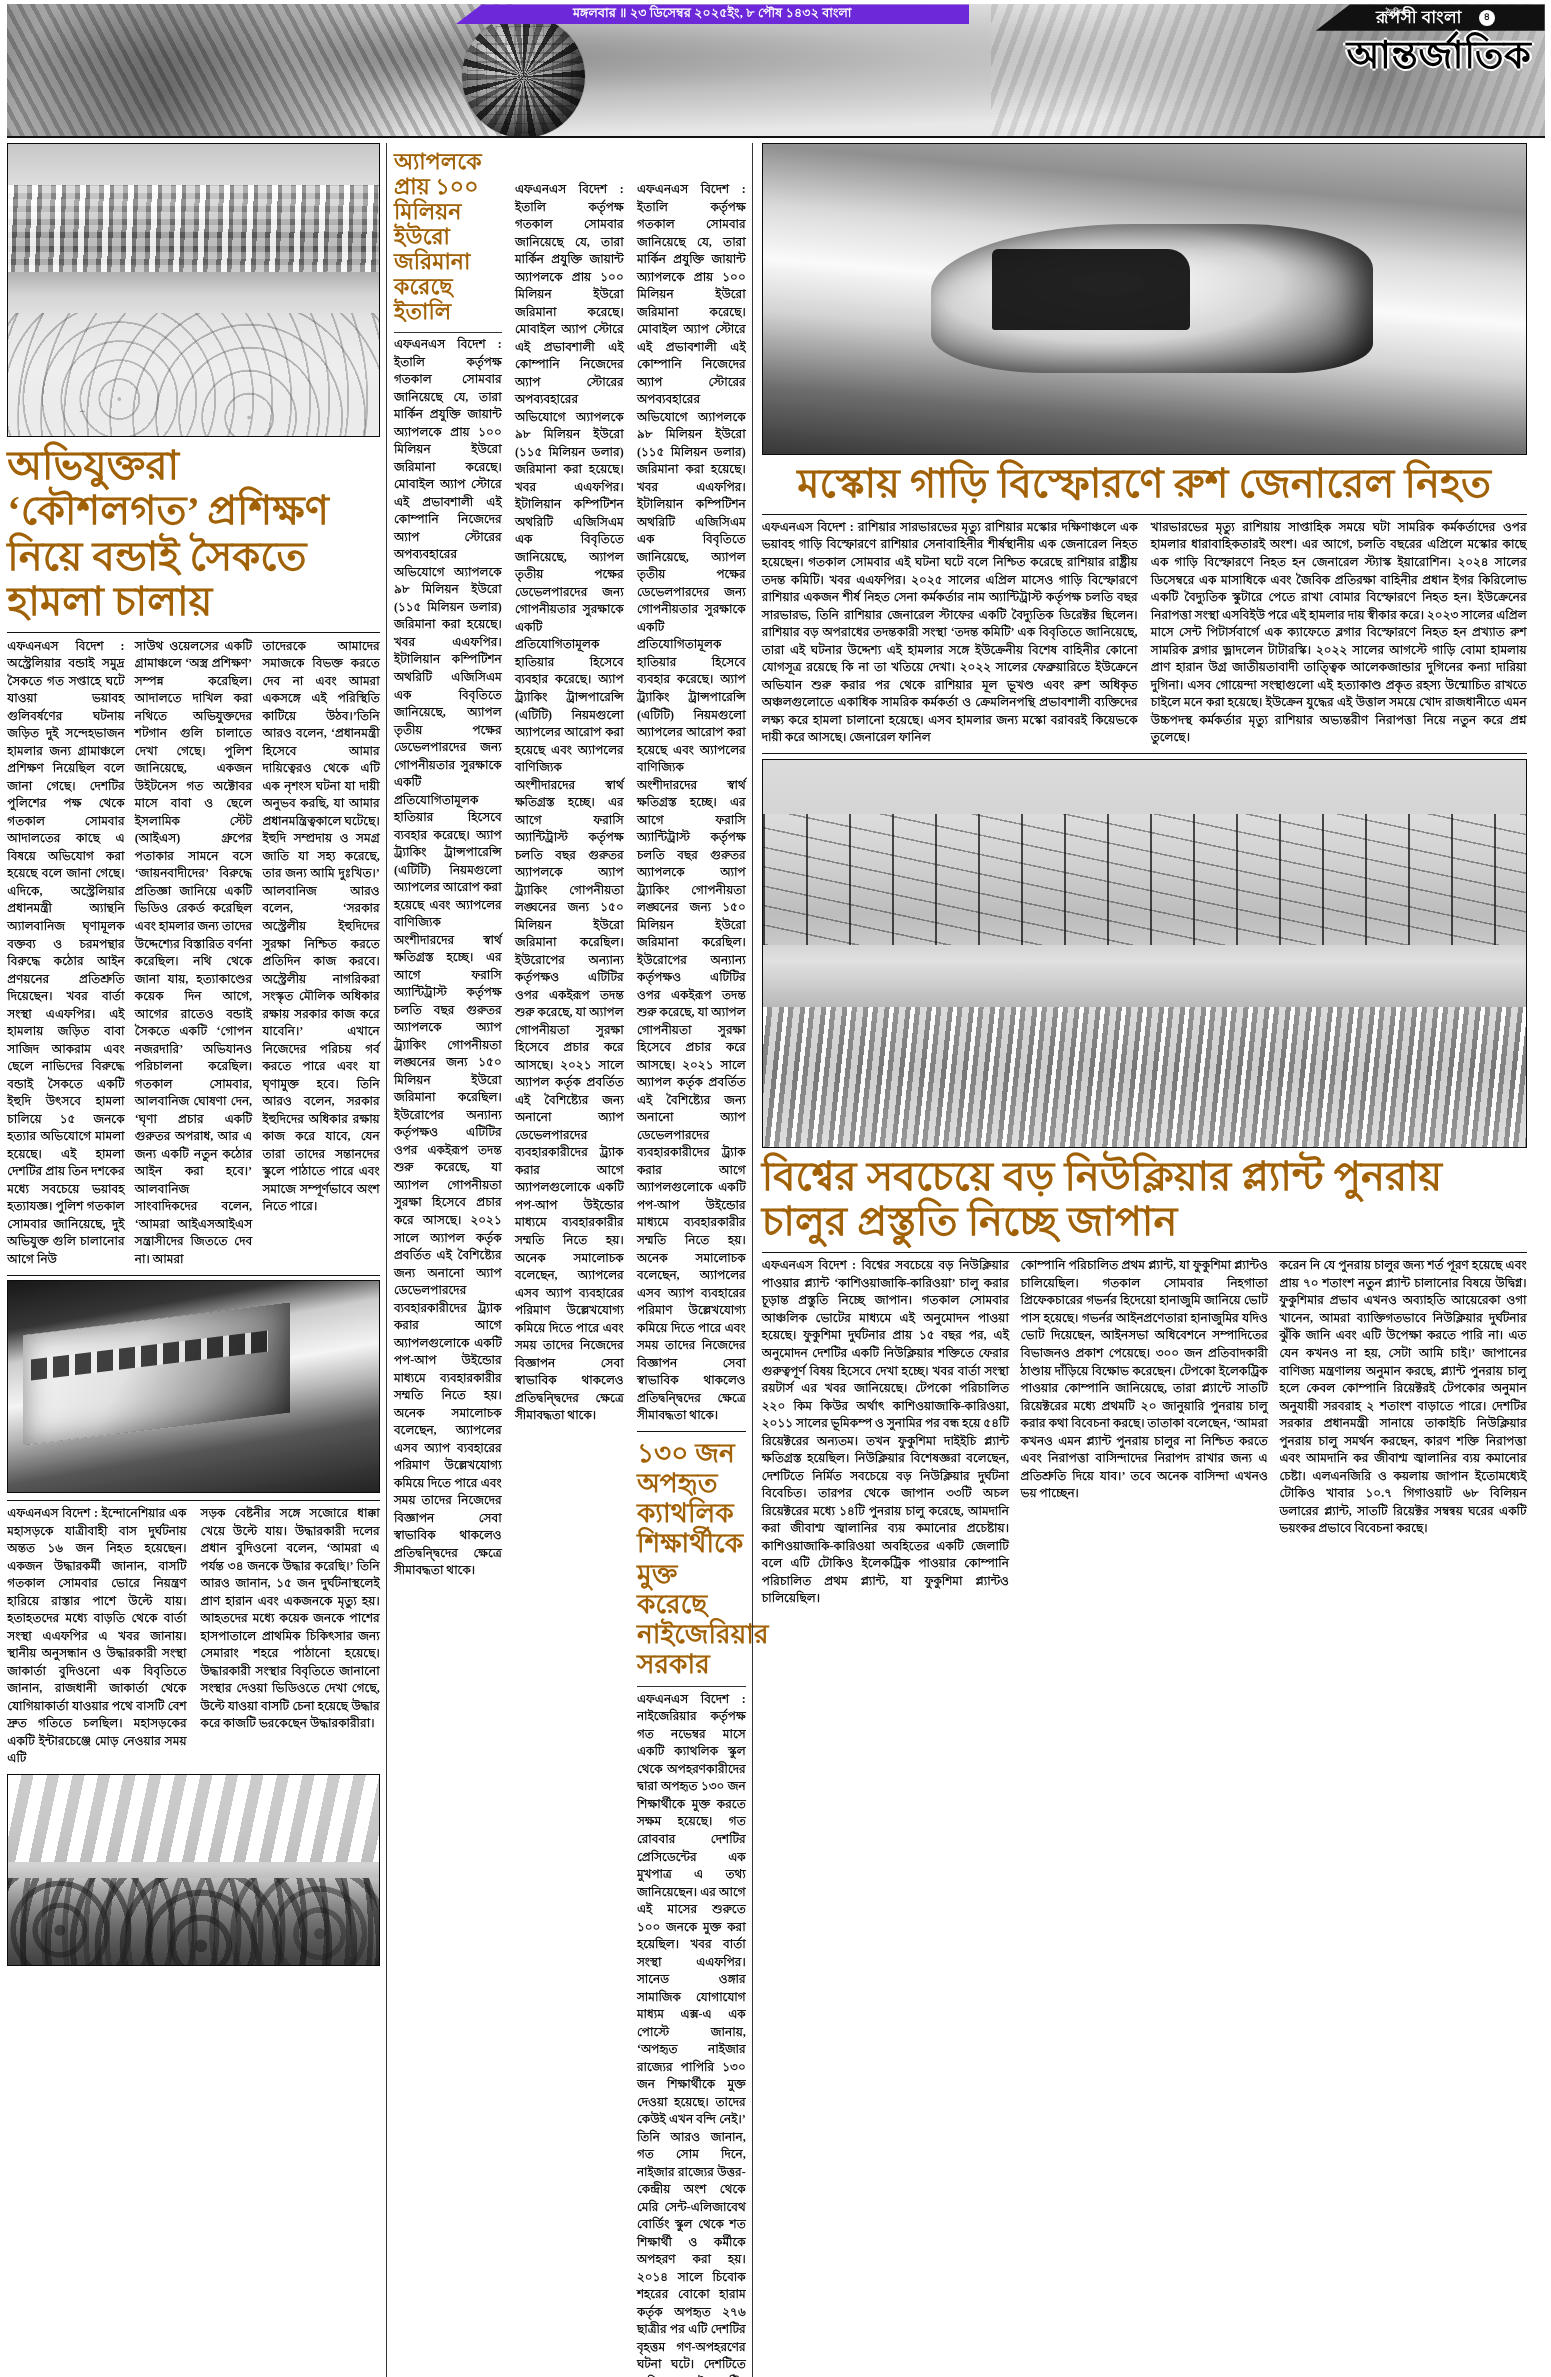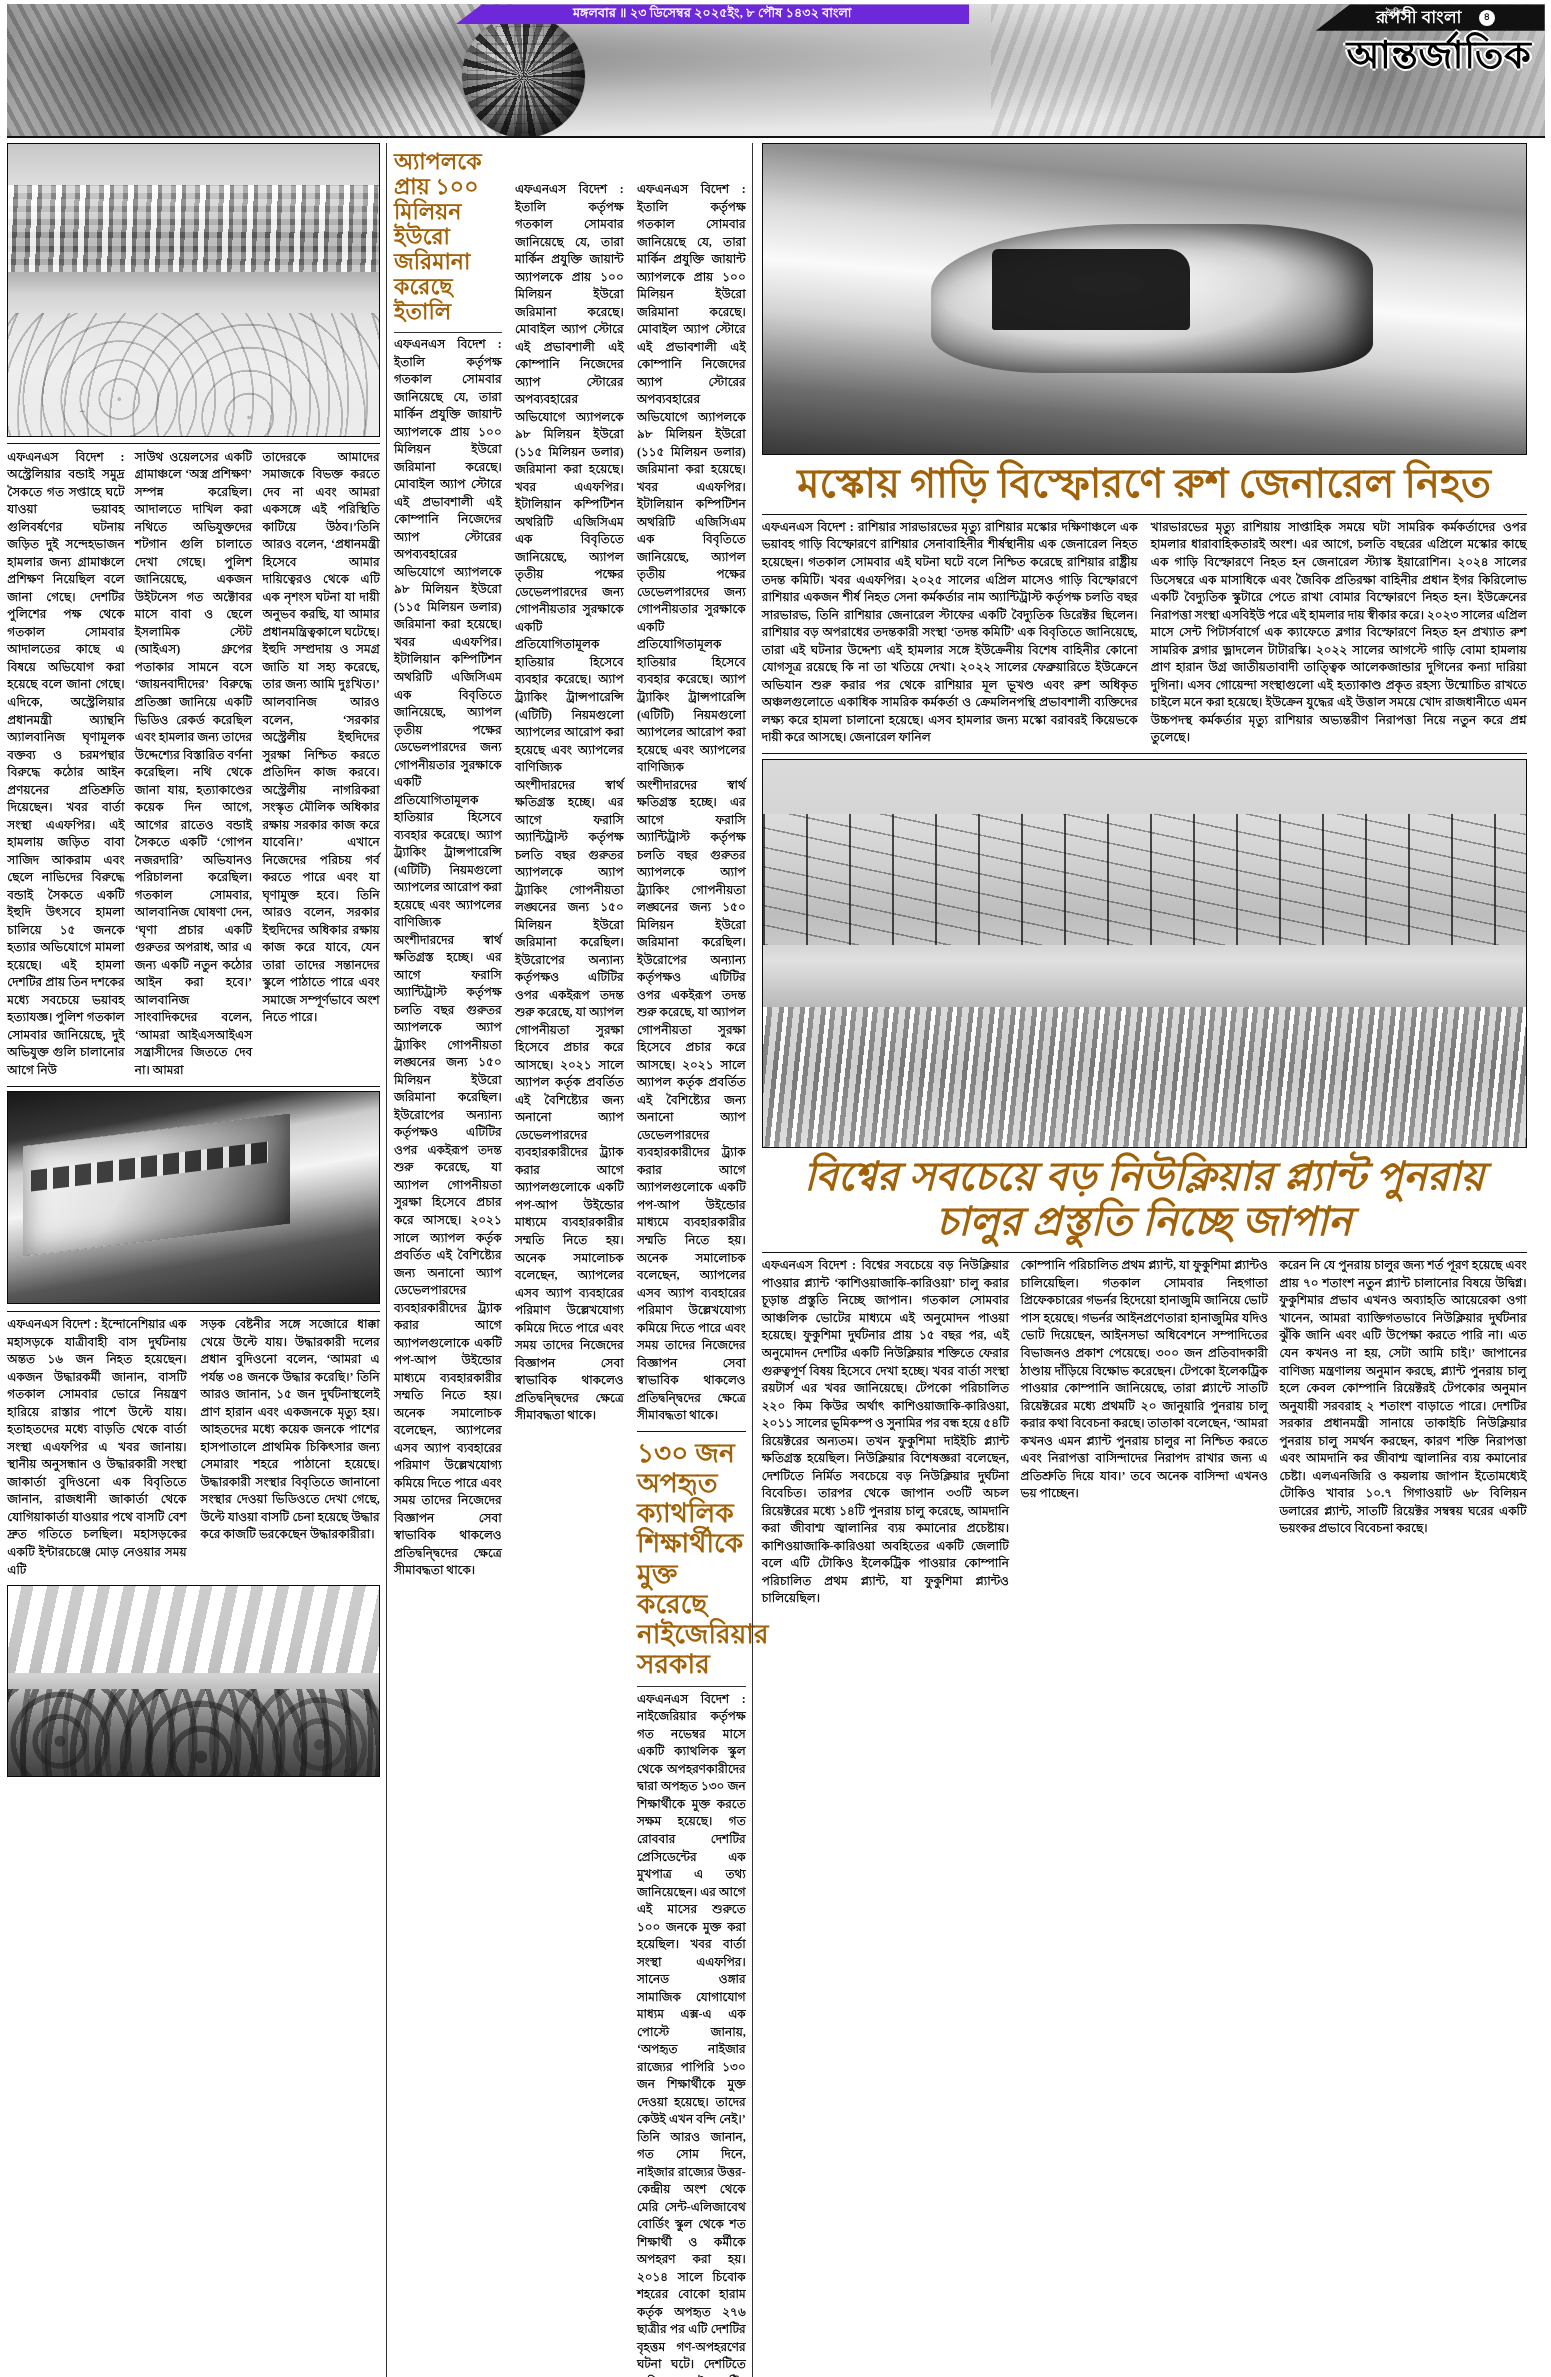--- a/index.html
+++ b/index.html
@@ -278,20 +278,21 @@
 
     <div class="section-title">আন্তর্জাতিক</div>
   </div>
 
   <div class="content">
 
     <div class="col first">
 
       <div class="photo ph-beach"></div>
 
+      <div class="headline h-xxl">অভিযুক্তরা ‘কৌশলগত’ প্রশিক্ষণ নিয়ে বন্ডাই সৈকতে হামলা চালায়</div>
 
       <div class="rule-top"></div>
 
       <div style="display:grid; grid-template-columns:1fr 1fr 1fr; column-gap:10.3px;">
         <div class="body-text">এফএনএস বিদেশ : অস্ট্রেলিয়ার বন্ডাই সমুদ্র সৈকতে গত সপ্তাহে ঘটে যাওয়া ভয়াবহ গুলিবর্ষণের ঘটনায় জড়িত দুই সন্দেহভাজন হামলার জন্য গ্রামাঞ্চলে প্রশিক্ষণ নিয়েছিল বলে জানা গেছে। দেশটির পুলিশের পক্ষ থেকে গতকাল সোমবার আদালতের কাছে এ বিষয়ে অভিযোগ করা হয়েছে বলে জানা গেছে। এদিকে, অস্ট্রেলিয়ার প্রধানমন্ত্রী অ্যান্থনি অ্যালবানিজ ঘৃণামূলক বক্তব্য ও চরমপন্থার বিরুদ্ধে কঠোর আইন প্রণয়নের প্রতিশ্রুতি দিয়েছেন। খবর বার্তা সংস্থা এএফপির। এই হামলায় জড়িত বাবা সাজিদ আকরাম এবং ছেলে নাভিদের বিরুদ্ধে বন্ডাই সৈকতে একটি ইহুদি উৎসবে হামলা চালিয়ে ১৫ জনকে হত্যার অভিযোগে মামলা হয়েছে। এই হামলা দেশটির প্রায় তিন দশকের মধ্যে সবচেয়ে ভয়াবহ হত্যাযজ্ঞ। পুলিশ গতকাল সোমবার জানিয়েছে, দুই অভিযুক্ত গুলি চালানোর আগে নিউ</div>
         <div class="body-text">সাউথ ওয়েলসের একটি গ্রামাঞ্চলে ‘অস্ত্র প্রশিক্ষণ’ সম্পন্ন করেছিল। আদালতে দাখিল করা নথিতে অভিযুক্তদের শটগান গুলি চালাতে দেখা গেছে। পুলিশ জানিয়েছে, একজন উইটনেস গত অক্টোবর মাসে বাবা ও ছেলে ইসলামিক স্টেট (আইএস) গ্রুপের পতাকার সামনে বসে ‘জায়নবাদীদের’ বিরুদ্ধে প্রতিজ্ঞা জানিয়ে একটি ভিডিও রেকর্ড করেছিল এবং হামলার জন্য তাদের উদ্দেশ্যের বিস্তারিত বর্ণনা করেছিল। নথি থেকে জানা যায়, হত্যাকাণ্ডের কয়েক দিন আগে, আগের রাতেও বন্ডাই সৈকতে একটি ‘গোপন নজরদারি’ অভিযানও পরিচালনা করেছিল। গতকাল সোমবার, আলবানিজ ঘোষণা দেন, ‘ঘৃণা প্রচার একটি গুরুতর অপরাধ, আর এ জন্য একটি নতুন কঠোর আইন করা হবে।’ আলবানিজ সাংবাদিকদের বলেন, ‘আমরা আইএসআইএস সন্ত্রাসীদের জিততে দেব না। আমরা</div>
         <div class="body-text">তাদেরকে আমাদের সমাজকে বিভক্ত করতে দেব না এবং আমরা একসঙ্গে এই পরিস্থিতি কাটিয়ে উঠব।’তিনি আরও বলেন, ‘প্রধানমন্ত্রী হিসেবে আমার দায়িত্বেরও থেকে এটি এক নৃশংস ঘটনা যা দায়ী অনুভব করছি, যা আমার প্রধানমন্ত্রিত্বকালে ঘটেছে। ইহুদি সম্প্রদায় ও সমগ্র জাতি যা সহ্য করেছে, তার জন্য আমি দুঃখিত।’ আলবানিজ আরও বলেন, ‘সরকার অস্ট্রেলীয় ইহুদিদের সুরক্ষা নিশ্চিত করতে প্রতিদিন কাজ করবে। অস্ট্রেলীয় নাগরিকরা সংস্কৃত মৌলিক অধিকার রক্ষায় সরকার কাজ করে যাবেনি।’ এখানে নিজেদের পরিচয় গর্ব করতে পারে এবং যা ঘৃণামুক্ত হবে। তিনি আরও বলেন, সরকার ইহুদিদের অধিকার রক্ষায় কাজ করে যাবে, যেন তারা তাদের সন্তানদের স্কুলে পাঠাতে পারে এবং সমাজে সম্পূর্ণভাবে অংশ নিতে পারে।</div>
       </div>
 
       <div class="rule-top"></div>
@@ -341,21 +342,21 @@
 
       <div style="display:grid; grid-template-columns:1fr 1fr; column-gap:13.2px;">
         <div class="body-text">এফএনএস বিদেশ : রাশিয়ার সারভারভের মৃত্যু রাশিয়ার মস্কোর দক্ষিণাঞ্চলে এক ভয়াবহ গাড়ি বিস্ফোরণে রাশিয়ার সেনাবাহিনীর শীর্ষস্থানীয় এক জেনারেল নিহত হয়েছেন। গতকাল সোমবার এই ঘটনা ঘটে বলে নিশ্চিত করেছে রাশিয়ার রাষ্ট্রীয় তদন্ত কমিটি। খবর এএফপির। ২০২৫ সালের এপ্রিল মাসেও গাড়ি বিস্ফোরণে রাশিয়ার একজন শীর্ষ নিহত সেনা কর্মকর্তার নাম অ্যান্টিট্রাস্ট কর্তৃপক্ষ চলতি বছর সারভারভ, তিনি রাশিয়ার জেনারেল স্টাফের একটি বৈদ্যুতিক ডিরেক্টর ছিলেন। রাশিয়ার বড় অপরাধের তদন্তকারী সংস্থা ‘তদন্ত কমিটি’ এক বিবৃতিতে জানিয়েছে, তারা এই ঘটনার উদ্দেশ্য এই হামলার সঙ্গে ইউক্রেনীয় বিশেষ বাহিনীর কোনো যোগসূত্র রয়েছে কি না তা খতিয়ে দেখা। ২০২২ সালের ফেব্রুয়ারিতে ইউক্রেনে অভিযান শুরু করার পর থেকে রাশিয়ার মূল ভূখণ্ড এবং রুশ অধিকৃত অঞ্চলগুলোতে একাধিক সামরিক কর্মকর্তা ও ক্রেমলিনপন্থি প্রভাবশালী ব্যক্তিদের লক্ষ্য করে হামলা চালানো হয়েছে। এসব হামলার জন্য মস্কো বরাবরই কিয়েভকে দায়ী করে আসছে। জেনারেল ফানিল</div>
         <div class="body-text">খারভারভের মৃত্যু রাশিয়ায় সাপ্তাহিক সময়ে ঘটা সামরিক কর্মকর্তাদের ওপর হামলার ধারাবাহিকতারই অংশ। এর আগে, চলতি বছরের এপ্রিলে মস্কোর কাছে এক গাড়ি বিস্ফোরণে নিহত হন জেনারেল স্ট্যাস্ক ইয়ারোশিন। ২০২৪ সালের ডিসেম্বরে এক মাসাধিকে এবং জৈবিক প্রতিরক্ষা বাহিনীর প্রধান ইগর কিরিলোভ একটি বৈদ্যুতিক স্কুটারে পেতে রাখা বোমার বিস্ফোরণে নিহত হন। ইউক্রেনের নিরাপত্তা সংস্থা এসবিইউ পরে এই হামলার দায় স্বীকার করে। ২০২৩ সালের এপ্রিল মাসে সেন্ট পিটার্সবার্গে এক ক্যাফেতে ব্লগার বিস্ফোরণে নিহত হন প্রখ্যাত রুশ সামরিক ব্লগার ভ্লাদলেন টাটারস্কি। ২০২২ সালের আগস্টে গাড়ি বোমা হামলায় প্রাণ হারান উগ্র জাতীয়তাবাদী তাত্ত্বিক আলেকজান্ডার দুগিনের কন্যা দারিয়া দুগিনা। এসব গোয়েন্দা সংস্থাগুলো এই হত্যাকাণ্ড প্রকৃত রহস্য উন্মোচিত রাখতে চাইলে মনে করা হয়েছে। ইউক্রেন যুদ্ধের এই উত্তাল সময়ে খোদ রাজধানীতে এমন উচ্চপদস্থ কর্মকর্তার মৃত্যু রাশিয়ার অভ্যন্তরীণ নিরাপত্তা নিয়ে নতুন করে প্রশ্ন তুলেছে।</div>
       </div>
 
       <div class="rule-top"></div>
 
       <div class="photo ph-plant"></div>
 
-      <div class="headline h-xxl" style="text-align:center;font-style:italic;">বিশ্বের সবচেয়ে বড় নিউক্লিয়ার প্ল্যান্ট পুনরায় চালুর প্রস্তুতি নিচ্ছে জাপান</div>
+      <div class="headline h-xxl" style="">বিশ্বের সবচেয়ে বড় নিউক্লিয়ার প্ল্যান্ট পুনরায় চালুর প্রস্তুতি নিচ্ছে জাপান</div>
 
       <div class="rule-top"></div>
 
       <div style="display:grid; grid-template-columns:1fr 1fr 1fr; column-gap:11.7px;">
         <div class="body-text">এফএনএস বিদেশ : বিশ্বের সবচেয়ে বড় নিউক্লিয়ার পাওয়ার প্ল্যান্ট ‘কাশিওয়াজাকি-কারিওয়া’ চালু করার চূড়ান্ত প্রস্তুতি নিচ্ছে জাপান। গতকাল সোমবার আঞ্চলিক ভোটের মাধ্যমে এই অনুমোদন পাওয়া হয়েছে। ফুকুশিমা দুর্ঘটনার প্রায় ১৫ বছর পর, এই অনুমোদন দেশটির একটি নিউক্লিয়ার শক্তিতে ফেরার গুরুত্বপূর্ণ বিষয় হিসেবে দেখা হচ্ছে। খবর বার্তা সংস্থা রয়টার্স এর খবর জানিয়েছে। টেপকো পরিচালিত ২২০ কিম কিউর অর্থাৎ কাশিওয়াজাকি-কারিওয়া, ২০১১ সালের ভূমিকম্প ও সুনামির পর বন্ধ হয়ে ৫৪টি রিয়েক্টরের অন্যতম। তখন ফুকুশিমা দাইইচি প্ল্যান্ট ক্ষতিগ্রস্ত হয়েছিল। নিউক্লিয়ার বিশেষজ্ঞরা বলেছেন, দেশটিতে নির্মিত সবচেয়ে বড় নিউক্লিয়ার দুর্ঘটনা বিবেচিত। তারপর থেকে জাপান ৩৩টি অচল রিয়েক্টরের মধ্যে ১৪টি পুনরায় চালু করেছে, আমদানি করা জীবাশ্ম জ্বালানির ব্যয় কমানোর প্রচেষ্টায়। কাশিওয়াজাকি-কারিওয়া অবহিতের একটি জেলাটি বলে এটি টোকিও ইলেকট্রিক পাওয়ার কোম্পানি পরিচালিত প্রথম প্ল্যান্ট, যা ফুকুশিমা প্ল্যান্টও চালিয়েছিল।</div>
         <div class="body-text">কোম্পানি পরিচালিত প্রথম প্ল্যান্ট, যা ফুকুশিমা প্ল্যান্টও চালিয়েছিল। গতকাল সোমবার নিহগাতা প্রিফেকচারের গভর্নর হিদেয়ো হানাজুমি জানিয়ে ভোট পাস হয়েছে। গভর্নর আইনপ্রণেতারা হানাজুমির যদিও ভোট দিয়েছেন, আইনসভা অধিবেশনে সম্পাদিতের বিভাজনও প্রকাশ পেয়েছে। ৩০০ জন প্রতিবাদকারী ঠাণ্ডায় দাঁড়িয়ে বিক্ষোভ করেছেন। টেপকো ইলেকট্রিক পাওয়ার কোম্পানি জানিয়েছে, তারা প্ল্যান্টে সাতটি রিয়েক্টরের মধ্যে প্রথমটি ২০ জানুয়ারি পুনরায় চালু করার কথা বিবেচনা করছে। তাতাকা বলেছেন, ‘আমরা কখনও এমন প্ল্যান্ট পুনরায় চালুর না নিশ্চিত করতে এবং নিরাপত্তা বাসিন্দাদের নিরাপদ রাখার জন্য এ প্রতিশ্রুতি দিয়ে যাব।’ তবে অনেক বাসিন্দা এখনও ভয় পাচ্ছেন।</div>
         <div class="body-text">করেন নি যে পুনরায় চালুর জন্য শর্ত পূরণ হয়েছে এবং প্রায় ৭০ শতাংশ নতুন প্ল্যান্ট চালানোর বিষয়ে উদ্বিগ্ন। ফুকুশিমার প্রভাব এখনও অব্যাহতি আয়েরেকা ওগা খানেন, আমরা ব্যাক্তিগতভাবে নিউক্লিয়ার দুর্ঘটনার ঝুঁকি জানি এবং এটি উপেক্ষা করতে পারি না। এত যেন কখনও না হয়, সেটা আমি চাই।’ জাপানের বাণিজ্য মন্ত্রণালয় অনুমান করছে, প্ল্যান্ট পুনরায় চালু হলে কেবল কোম্পানি রিয়েক্টরই টেপকোর অনুমান অনুযায়ী সরবরাহ ২ শতাংশ বাড়াতে পারে। দেশটির সরকার প্রধানমন্ত্রী সানায়ে তাকাইচি নিউক্লিয়ার পুনরায় চালু সমর্থন করছেন, কারণ শক্তি নিরাপত্তা এবং আমদানি কর জীবাশ্ম জ্বালানির ব্যয় কমানোর চেষ্টা। এলএনজিরি ও কয়লায় জাপান ইতোমধ্যেই টোকিও খাবার ১০.৭ গিগাওয়াট ৬৮ বিলিয়ন ডলারের প্ল্যান্ট, সাতটি রিয়েক্টর সম্বন্বয় ঘরের একটি ভয়ংকর প্রভাবে বিবেচনা করছে।</div>
       </div>
     </div>
 

